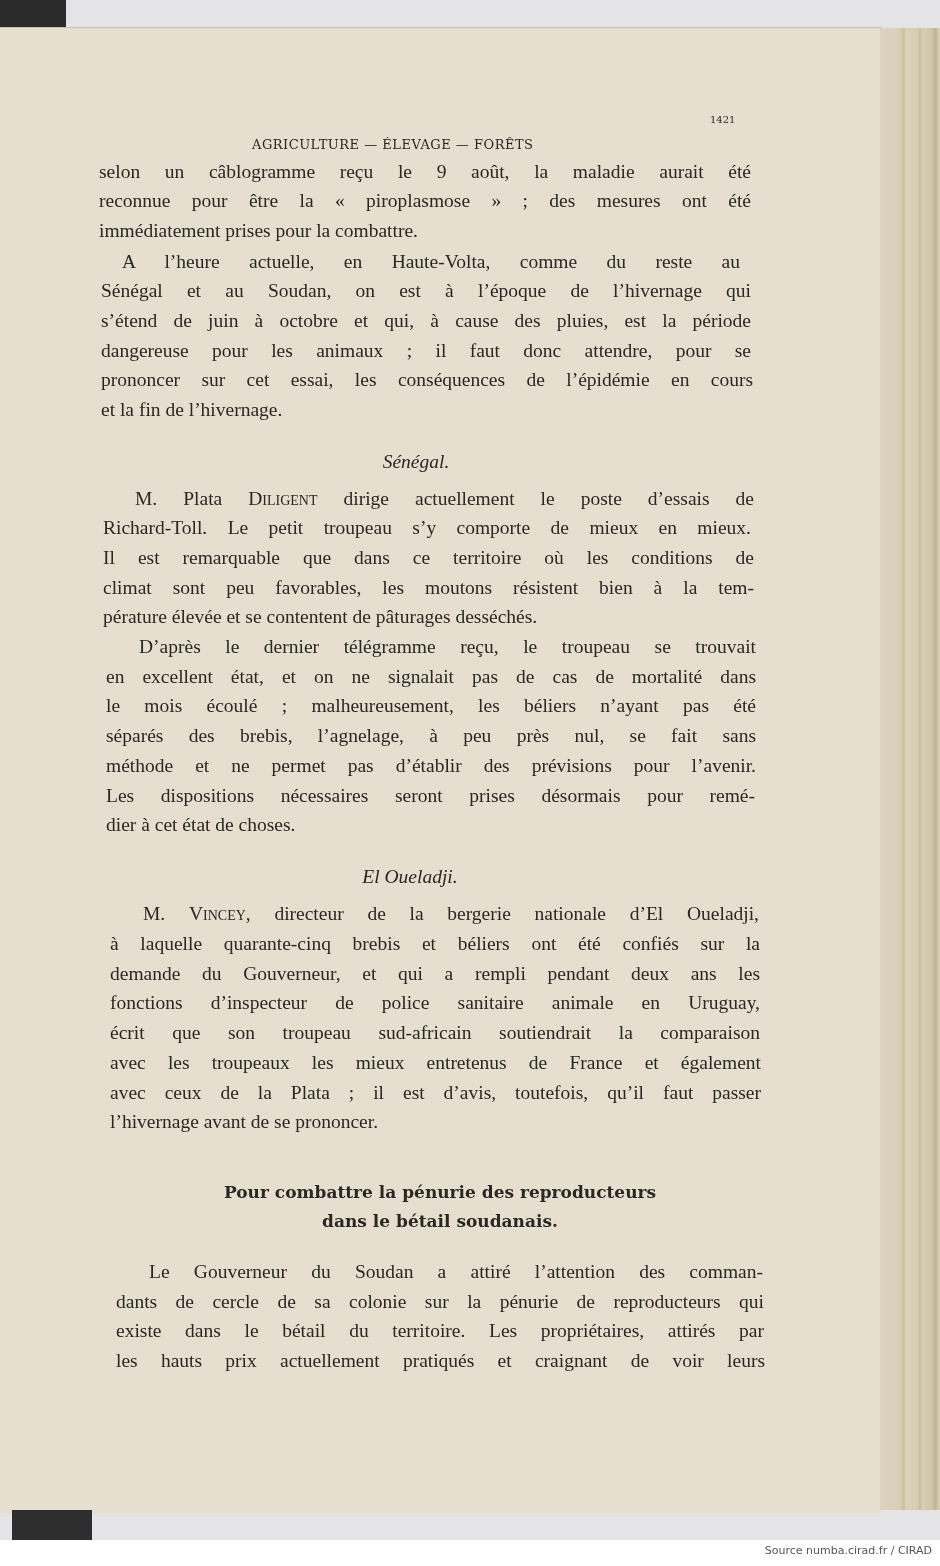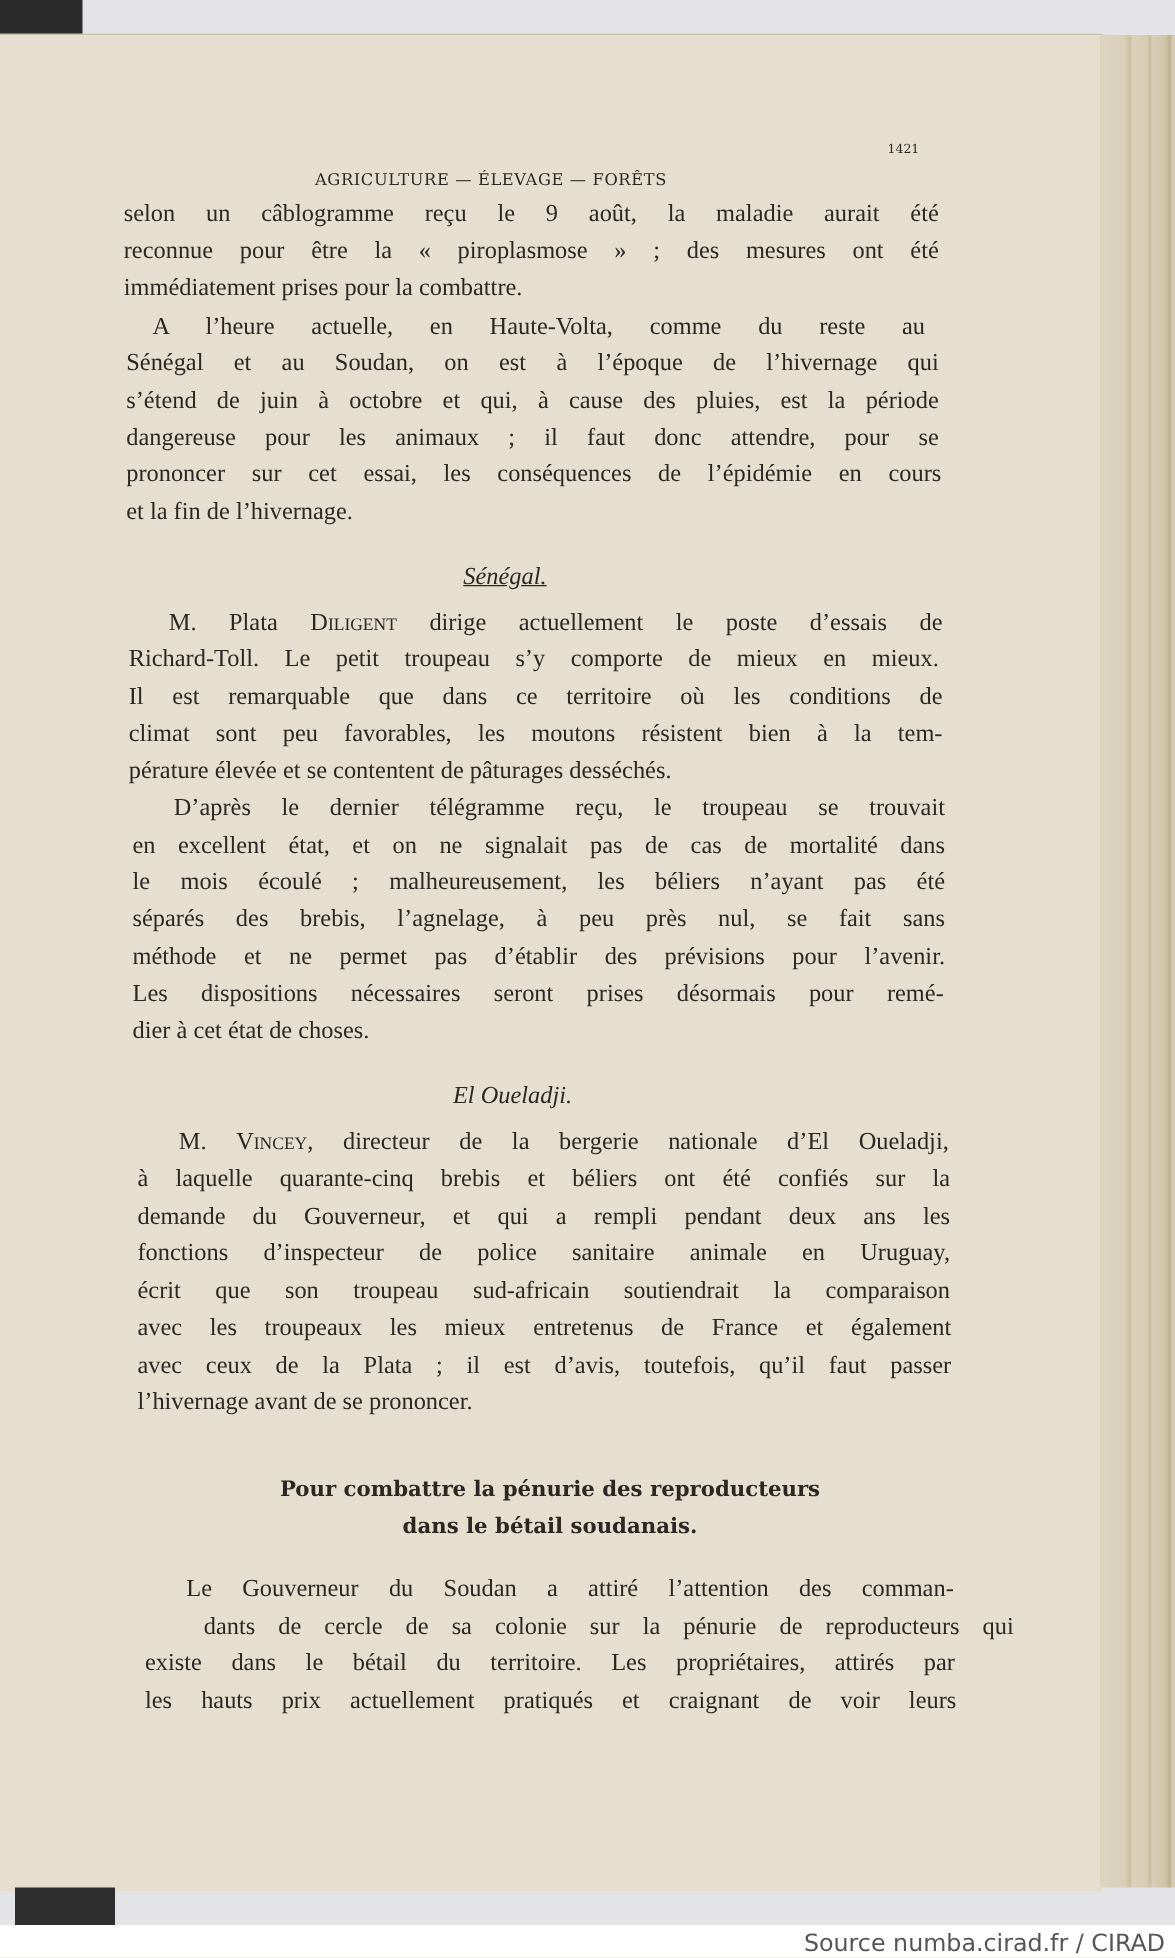--- a/index.html
+++ b/index.html
@@ -16,21 +16,21 @@
   .runhead .title{position:absolute;left:252px;letter-spacing:0.5px;margin-top:23px;}
   .runhead .folio{position:absolute;left:710px;font-size:10px;}
   .text{position:absolute;font-family:"Liberation Serif",serif;color:#2b2723;font-size:19.5px;}
   .line{position:absolute;white-space:nowrap;}
   .just{text-align:justify;text-align-last:justify;}
   .center{text-align:center;}
   .ital{font-style:italic;}
   .bold{font-family:"DejaVu Serif",serif;font-weight:bold;font-size:17px;}
   .sc{font-variant:small-caps;}
   .source{position:absolute;right:8px;top:1544px;font-family:"DejaVu Sans",sans-serif;
-        font-size:19px;color:#555555;}
+        font-size:11px;color:#555555;}
 </style>
 </head>
 <body>
 
 <div class="scan"></div>
 <div class="clip-top"></div>
 <div class="page"></div>
 <div class="gutter"></div>
 <div class="clip-bot"></div>
 
@@ -48,21 +48,21 @@
 <div class="text">
   <div class="line just" style="left:122px;top:251px;width:618px;">A l’heure actuelle, en Haute-Volta, comme du reste au</div>
   <div class="line just" style="left:101px;top:280px;width:650px;">Sénégal et au Soudan, on est à l’époque de l’hivernage qui</div>
   <div class="line just" style="left:101px;top:310px;width:650px;">s’étend de juin à octobre et qui, à cause des pluies, est la période</div>
   <div class="line just" style="left:101px;top:340px;width:650px;">dangereuse pour les animaux ; il faut donc attendre, pour se</div>
   <div class="line just" style="left:101px;top:369px;width:652px;">prononcer sur cet essai, les conséquences de l’épidémie en cours</div>
   <div class="line" style="left:101px;top:399px;">et la fin de l’hivernage.</div>
 </div>
 
 <div class="text">
-  <div class="line center ital" style="left:304px;top:451px;width:200px;text-decoration:underline;">Sénégal.</div>
+  <div class="line center ital" style="left:316px;top:451px;width:200px;">Sénégal.</div>
   <div class="line just" style="left:135px;top:488px;width:619px;"><span>M. Plata </span><span class="sc">Diligent</span><span> dirige actuellement le poste d’essais de</span></div>
   <div class="line just" style="left:103px;top:517px;width:648px;">Richard-Toll. Le petit troupeau s’y comporte de mieux en mieux.</div>
   <div class="line just" style="left:103px;top:547px;width:651px;">Il est remarquable que dans ce territoire où les conditions de</div>
   <div class="line just" style="left:103px;top:577px;width:651px;">climat sont peu favorables, les moutons résistent bien à la tem-</div>
   <div class="line" style="left:103px;top:606px;">pérature élevée et se contentent de pâturages desséchés.</div>
 
   <div class="line just" style="left:139px;top:636px;width:617px;">D’après le dernier télégramme reçu, le troupeau se trouvait</div>
   <div class="line just" style="left:106px;top:666px;width:650px;">en excellent état, et on ne signalait pas de cas de mortalité dans</div>
   <div class="line just" style="left:106px;top:695px;width:650px;">le mois écoulé ; malheureusement, les béliers n’ayant pas été</div>
   <div class="line just" style="left:106px;top:725px;width:650px;">séparés des brebis, l’agnelage, à peu près nul, se fait sans</div>
@@ -80,18 +80,18 @@
   <div class="line just" style="left:110px;top:1022px;width:650px;">écrit que son troupeau sud-africain soutiendrait la comparaison</div>
   <div class="line just" style="left:110px;top:1052px;width:651px;">avec les troupeaux les mieux entretenus de France et également</div>
   <div class="line just" style="left:110px;top:1082px;width:651px;">avec ceux de la Plata ; il est d’avis, toutefois, qu’il faut passer</div>
   <div class="line" style="left:110px;top:1111px;">l’hivernage avant de se prononcer.</div>
 </div>
 
 <div class="text">
   <div class="line center bold" style="left:120px;top:1182px;width:640px;">Pour combattre la pénurie des reproducteurs</div>
   <div class="line center bold" style="left:120px;top:1211px;width:640px;">dans le bétail soudanais.</div>
   <div class="line just" style="left:149px;top:1261px;width:614px;">Le Gouverneur du Soudan a attiré l’attention des comman-</div>
-  <div class="line just" style="left:116px;top:1291px;width:648px;margin-left:47px;">dants de cercle de sa colonie sur la pénurie de reproducteurs qui</div>
+  <div class="line just" style="left:116px;top:1291px;width:648px;">dants de cercle de sa colonie sur la pénurie de reproducteurs qui</div>
   <div class="line just" style="left:116px;top:1320px;width:648px;">existe dans le bétail du territoire. Les propriétaires, attirés par</div>
   <div class="line just" style="left:116px;top:1350px;width:649px;">les hauts prix actuellement pratiqués et craignant de voir leurs</div>
 </div>
 
 <div class="source">Source numba.cirad.fr / CIRAD</div>
 
 </body></html>

